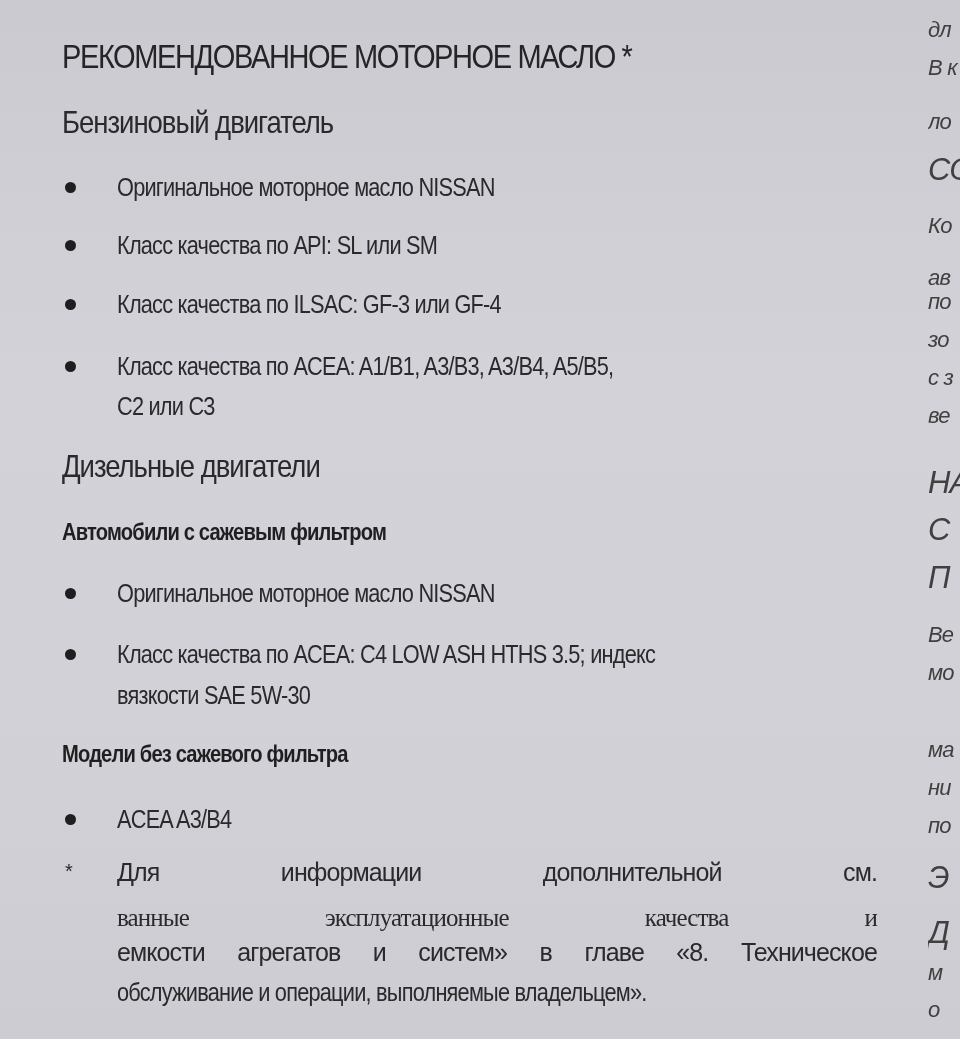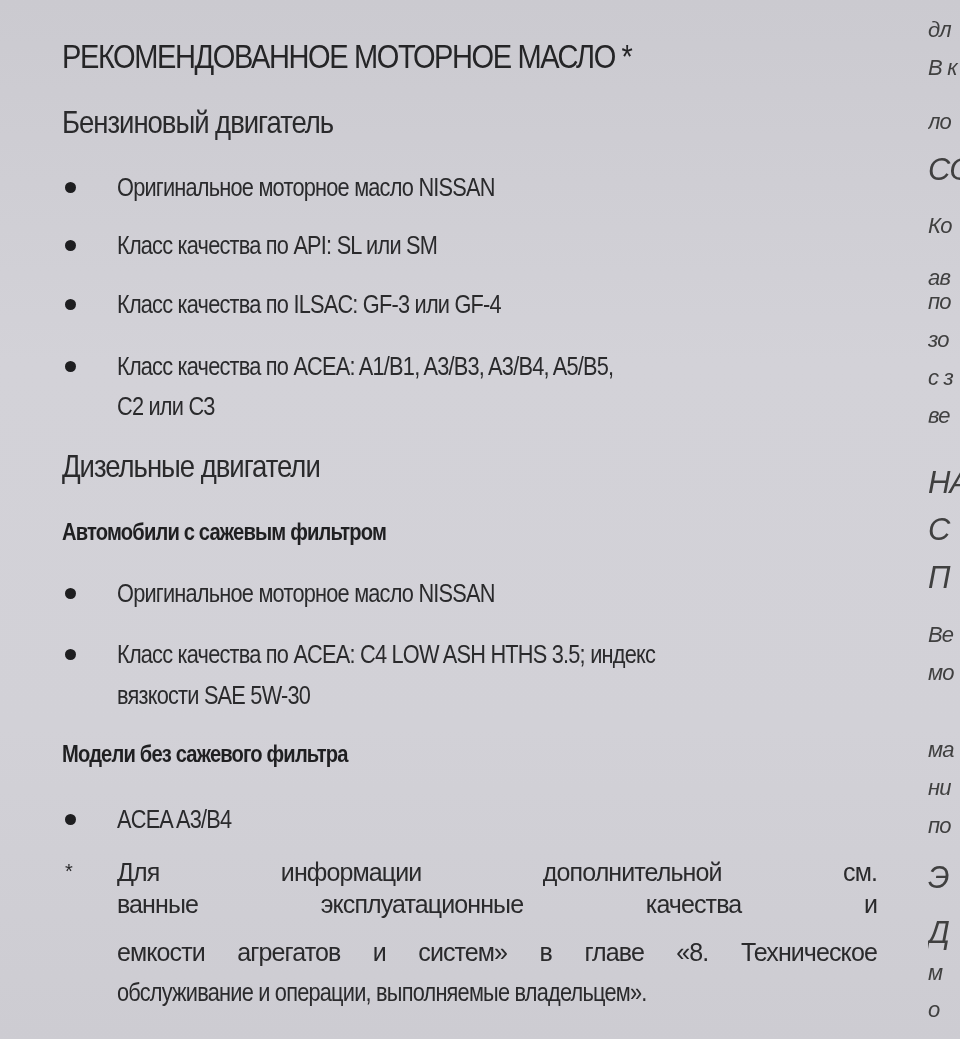--- a/index.html
+++ b/index.html
@@ -190,21 +190,21 @@
     </div>
 
     <div class="footnote">
       <span class="footnote-star">*</span>
       <div class="footnote-line justified" style="top:0px;gap:34px;">
         <span>Для</span>
         <span>информации</span>
         <span>дополнительной</span>
         <span>см.</span>
       </div>
-      <div class="footnote-line justified" style="top:32px;">
+      <div class="footnote-line justified" style="top:46px;font-family:Liberation Serif, serif;">
         <span>ванные</span>
         <span>эксплуатационные</span>
         <span>качества</span>
         <span>и</span>
       </div>
       <div class="footnote-line justified" style="top:80px;">
         <span>емкости</span>
         <span>агрегатов</span>
         <span>и</span>
         <span>систем»</span>

